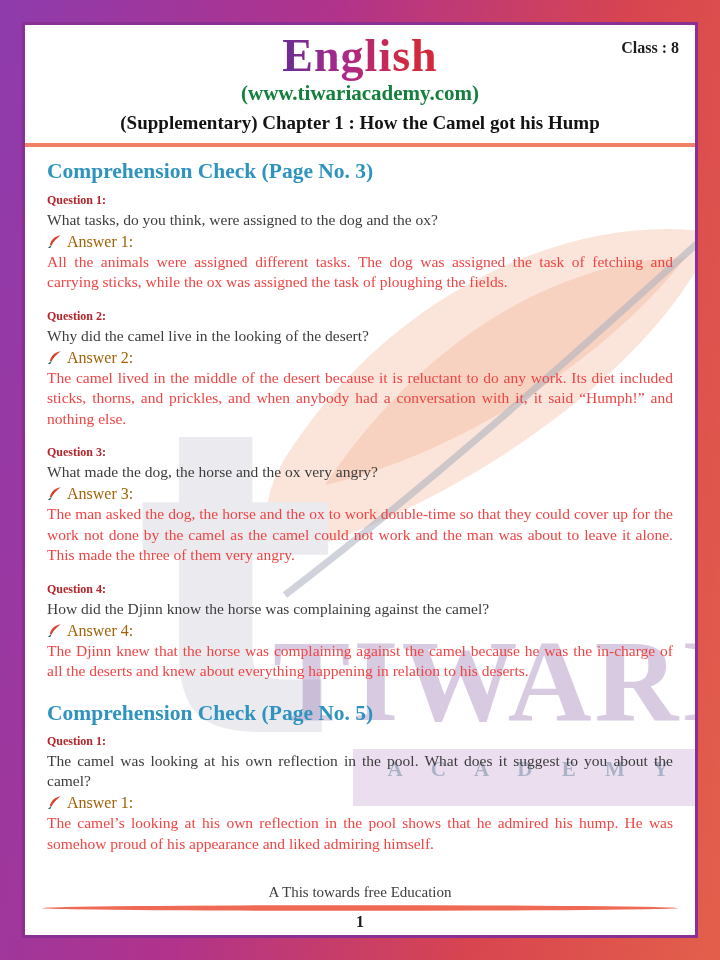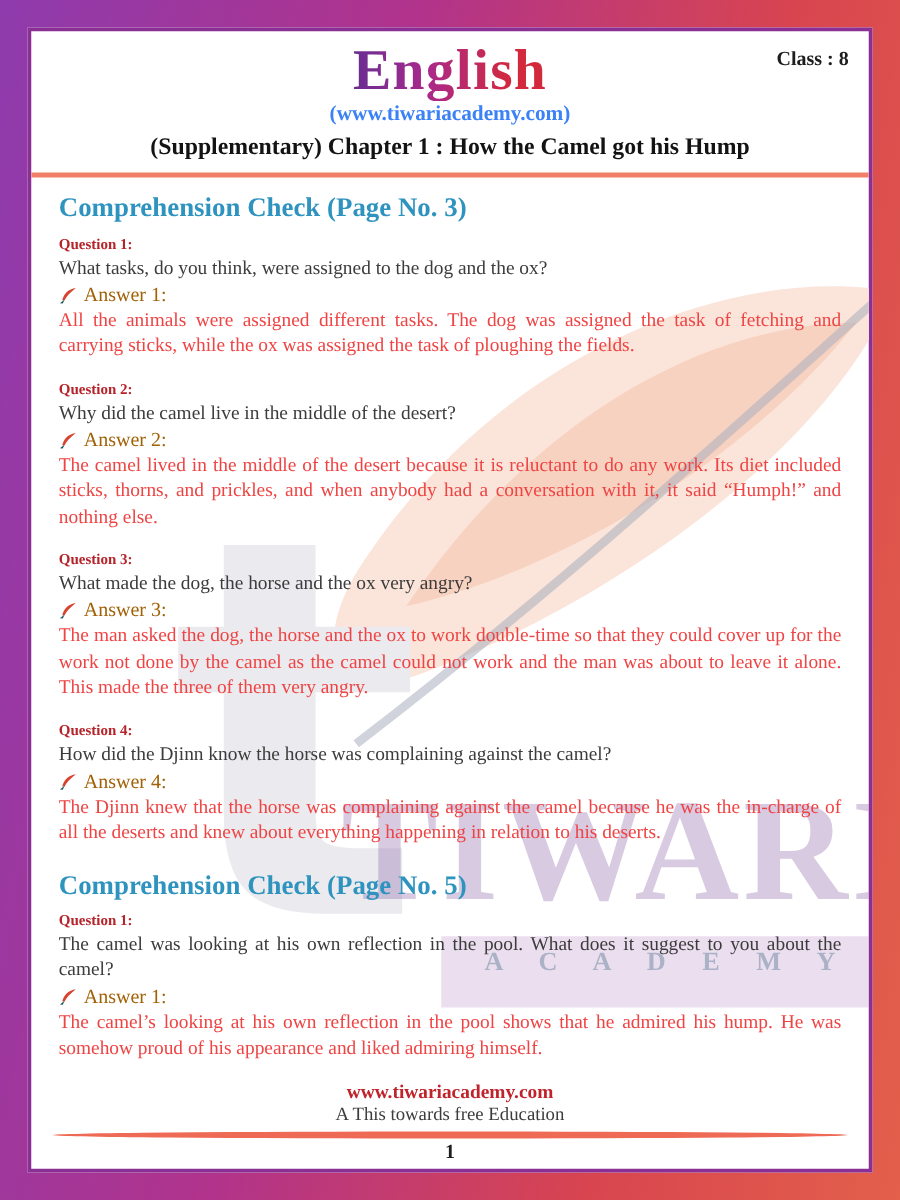--- a/index.html
+++ b/index.html
@@ -19,21 +19,21 @@
   .wm-academy{position:absolute;left:328px;top:724px;width:362px;height:57px;line-height:40px;
     background:rgba(206,176,216,0.40);color:rgba(128,148,172,0.60);font-size:21px;font-weight:bold;
     letter-spacing:12px;text-align:center;white-space:nowrap;}
 
   
   .header{position:relative;z-index:1;text-align:center;padding-top:6px;}
   .class-label{position:absolute;top:14px;right:16px;font-weight:bold;font-size:16px;color:#1d1d1d;}
   .title{margin:0;display:inline-block;font-size:46px;font-weight:bold;line-height:1.08;letter-spacing:1px;
     background:linear-gradient(90deg,#6f2d91 4%,#a9298c 38%,#d3293c 82%);
     -webkit-background-clip:text;background-clip:text;color:transparent;}
-  .site-line{color:#3b82f6;font-weight:bold;font-size:17px;margin-top:0;}
+  .site-line{color:#15803d;font-weight:bold;font-size:21px;margin-top:0;}
   .chapter-line{color:#131313;font-weight:bold;font-size:19px;margin-top:6px;}
   .divider{height:4px;background:#f28069;margin-top:9px;}
 
   
   .content{position:relative;z-index:1;padding:11px 22px 0 22px;}
   .section-heading{color:#2e93be;font-size:21.5px;font-weight:bold;margin:0 0 2px 0;line-height:1.25;}
   .section-heading.second{margin-top:18px;}
   .qa{margin-top:13px;}
   .qa.first{margin-top:5px;}
   .q-label{color:#b5242a;font-weight:bold;font-size:12px;line-height:20px;}
@@ -86,21 +86,21 @@
             <path d="M3 12 C4.2 6 8.5 2.4 14.5 1.4 C9.5 5.4 6.4 8.8 5 12 Z" fill="#d8432f"></path>
             <path d="M1 14.6 L5 11.4 L3.4 14.8 Z" fill="#15555a"></path>
           </svg>
         <span class="a-label">Answer 1:</span>
       </div>
       <div class="a-text">All the animals were assigned different tasks. The dog was assigned the task of fetching and carrying sticks, while the ox was assigned the task of ploughing the fields.</div>
     </div>
 
     <div class="qa">
       <div class="q-label">Question 2:</div>
-      <div class="q-text">Why did the camel live in the middle of the desert?</div>
+      <div class="q-text">Why did the camel live in the looking of the desert?</div>
       <div class="a-row">
         <svg class="pen" width="15" height="15" viewBox="0 0 16 16">
             <path d="M3 12 C4.2 6 8.5 2.4 14.5 1.4 C9.5 5.4 6.4 8.8 5 12 Z" fill="#d8432f"></path>
             <path d="M1 14.6 L5 11.4 L3.4 14.8 Z" fill="#15555a"></path>
           </svg>
         <span class="a-label">Answer 2:</span>
       </div>
       <div class="a-text">The camel lived in the middle of the desert because it is reluctant to do any work. Its diet included sticks, thorns, and prickles, and when anybody had a conversation with it, it said “Humph!” and nothing else.</div>
     </div>
 
@@ -141,21 +141,20 @@
             <path d="M1 14.6 L5 11.4 L3.4 14.8 Z" fill="#15555a"></path>
           </svg>
         <span class="a-label">Answer 1:</span>
       </div>
       <div class="a-text">The camel’s looking at his own reflection in the pool shows that he admired his hump. He was somehow proud of his appearance and liked admiring himself.</div>
     </div>
 
   </div>
 
   <div class="footer">
-    <div class="f-url">www.tiwariacademy.com</div>
     <div class="f-tag">A This towards free Education</div>
     <svg class="f-lens" width="640" height="8" viewBox="0 0 640 8">
       <ellipse cx="320" cy="4" rx="318" ry="2.8" fill="#ef6a55"></ellipse>
     </svg>
     <div class="f-page">1</div>
   </div>
 
 </div>
 
 </body></html>

